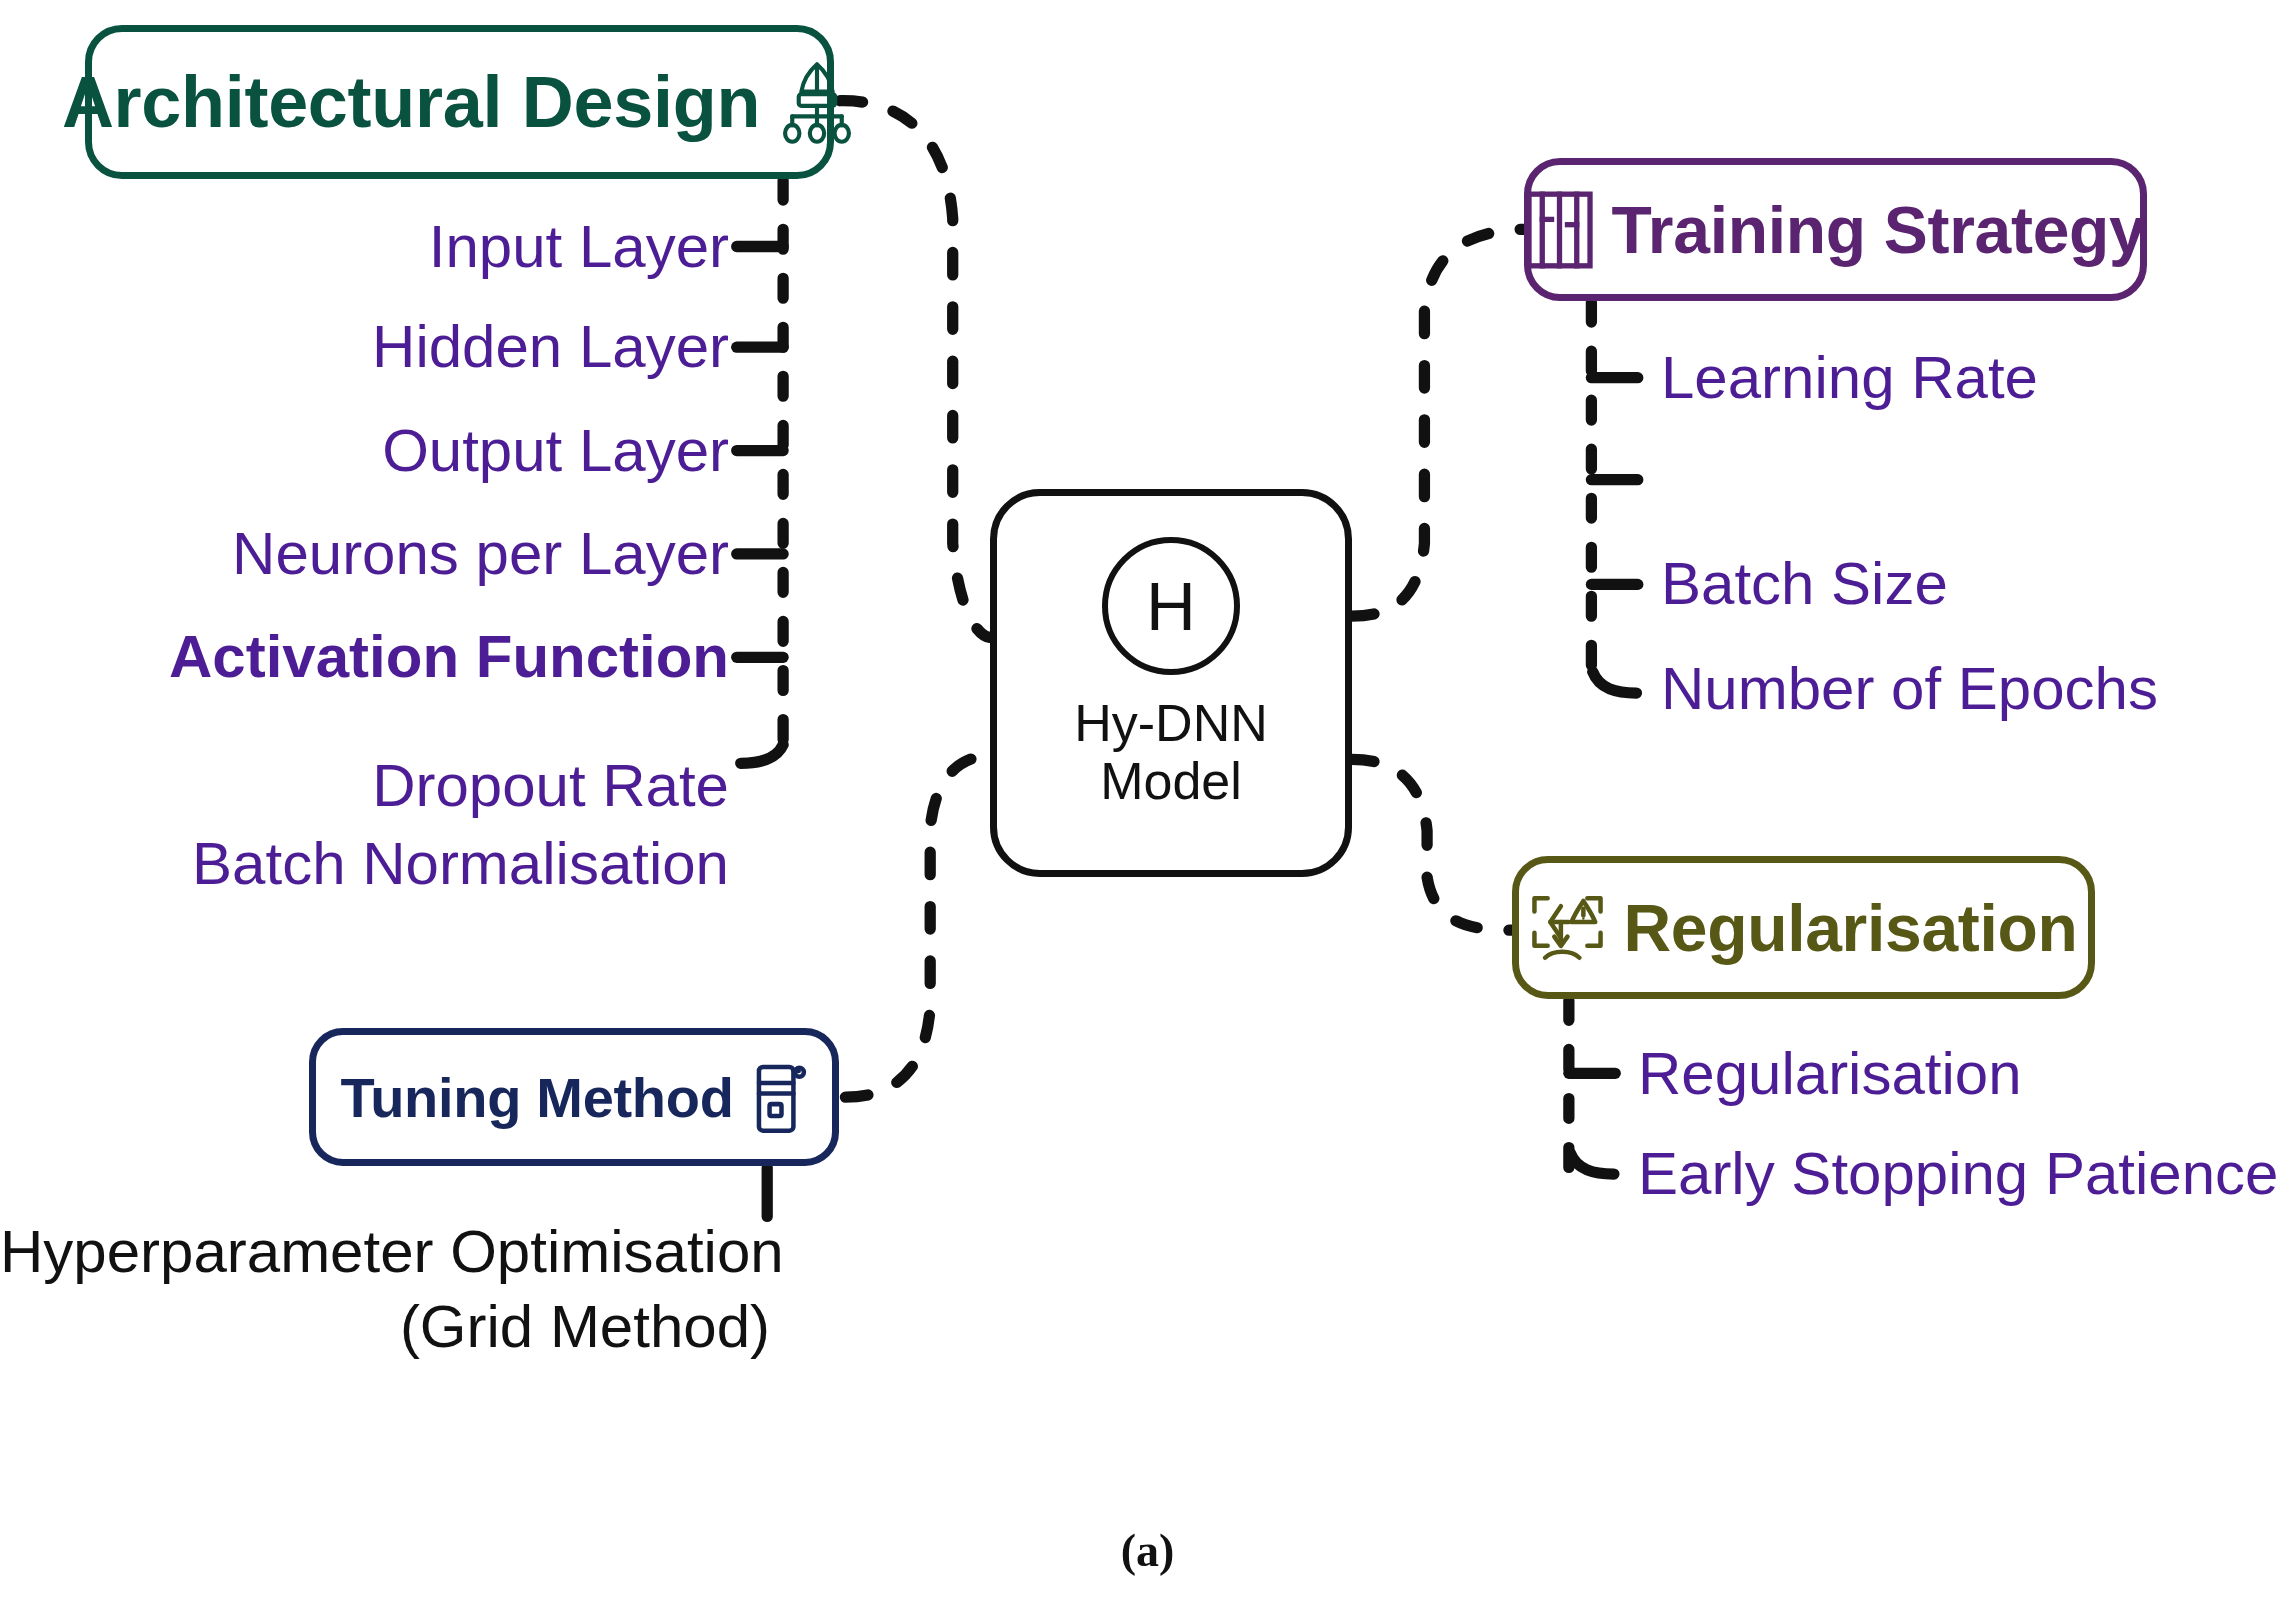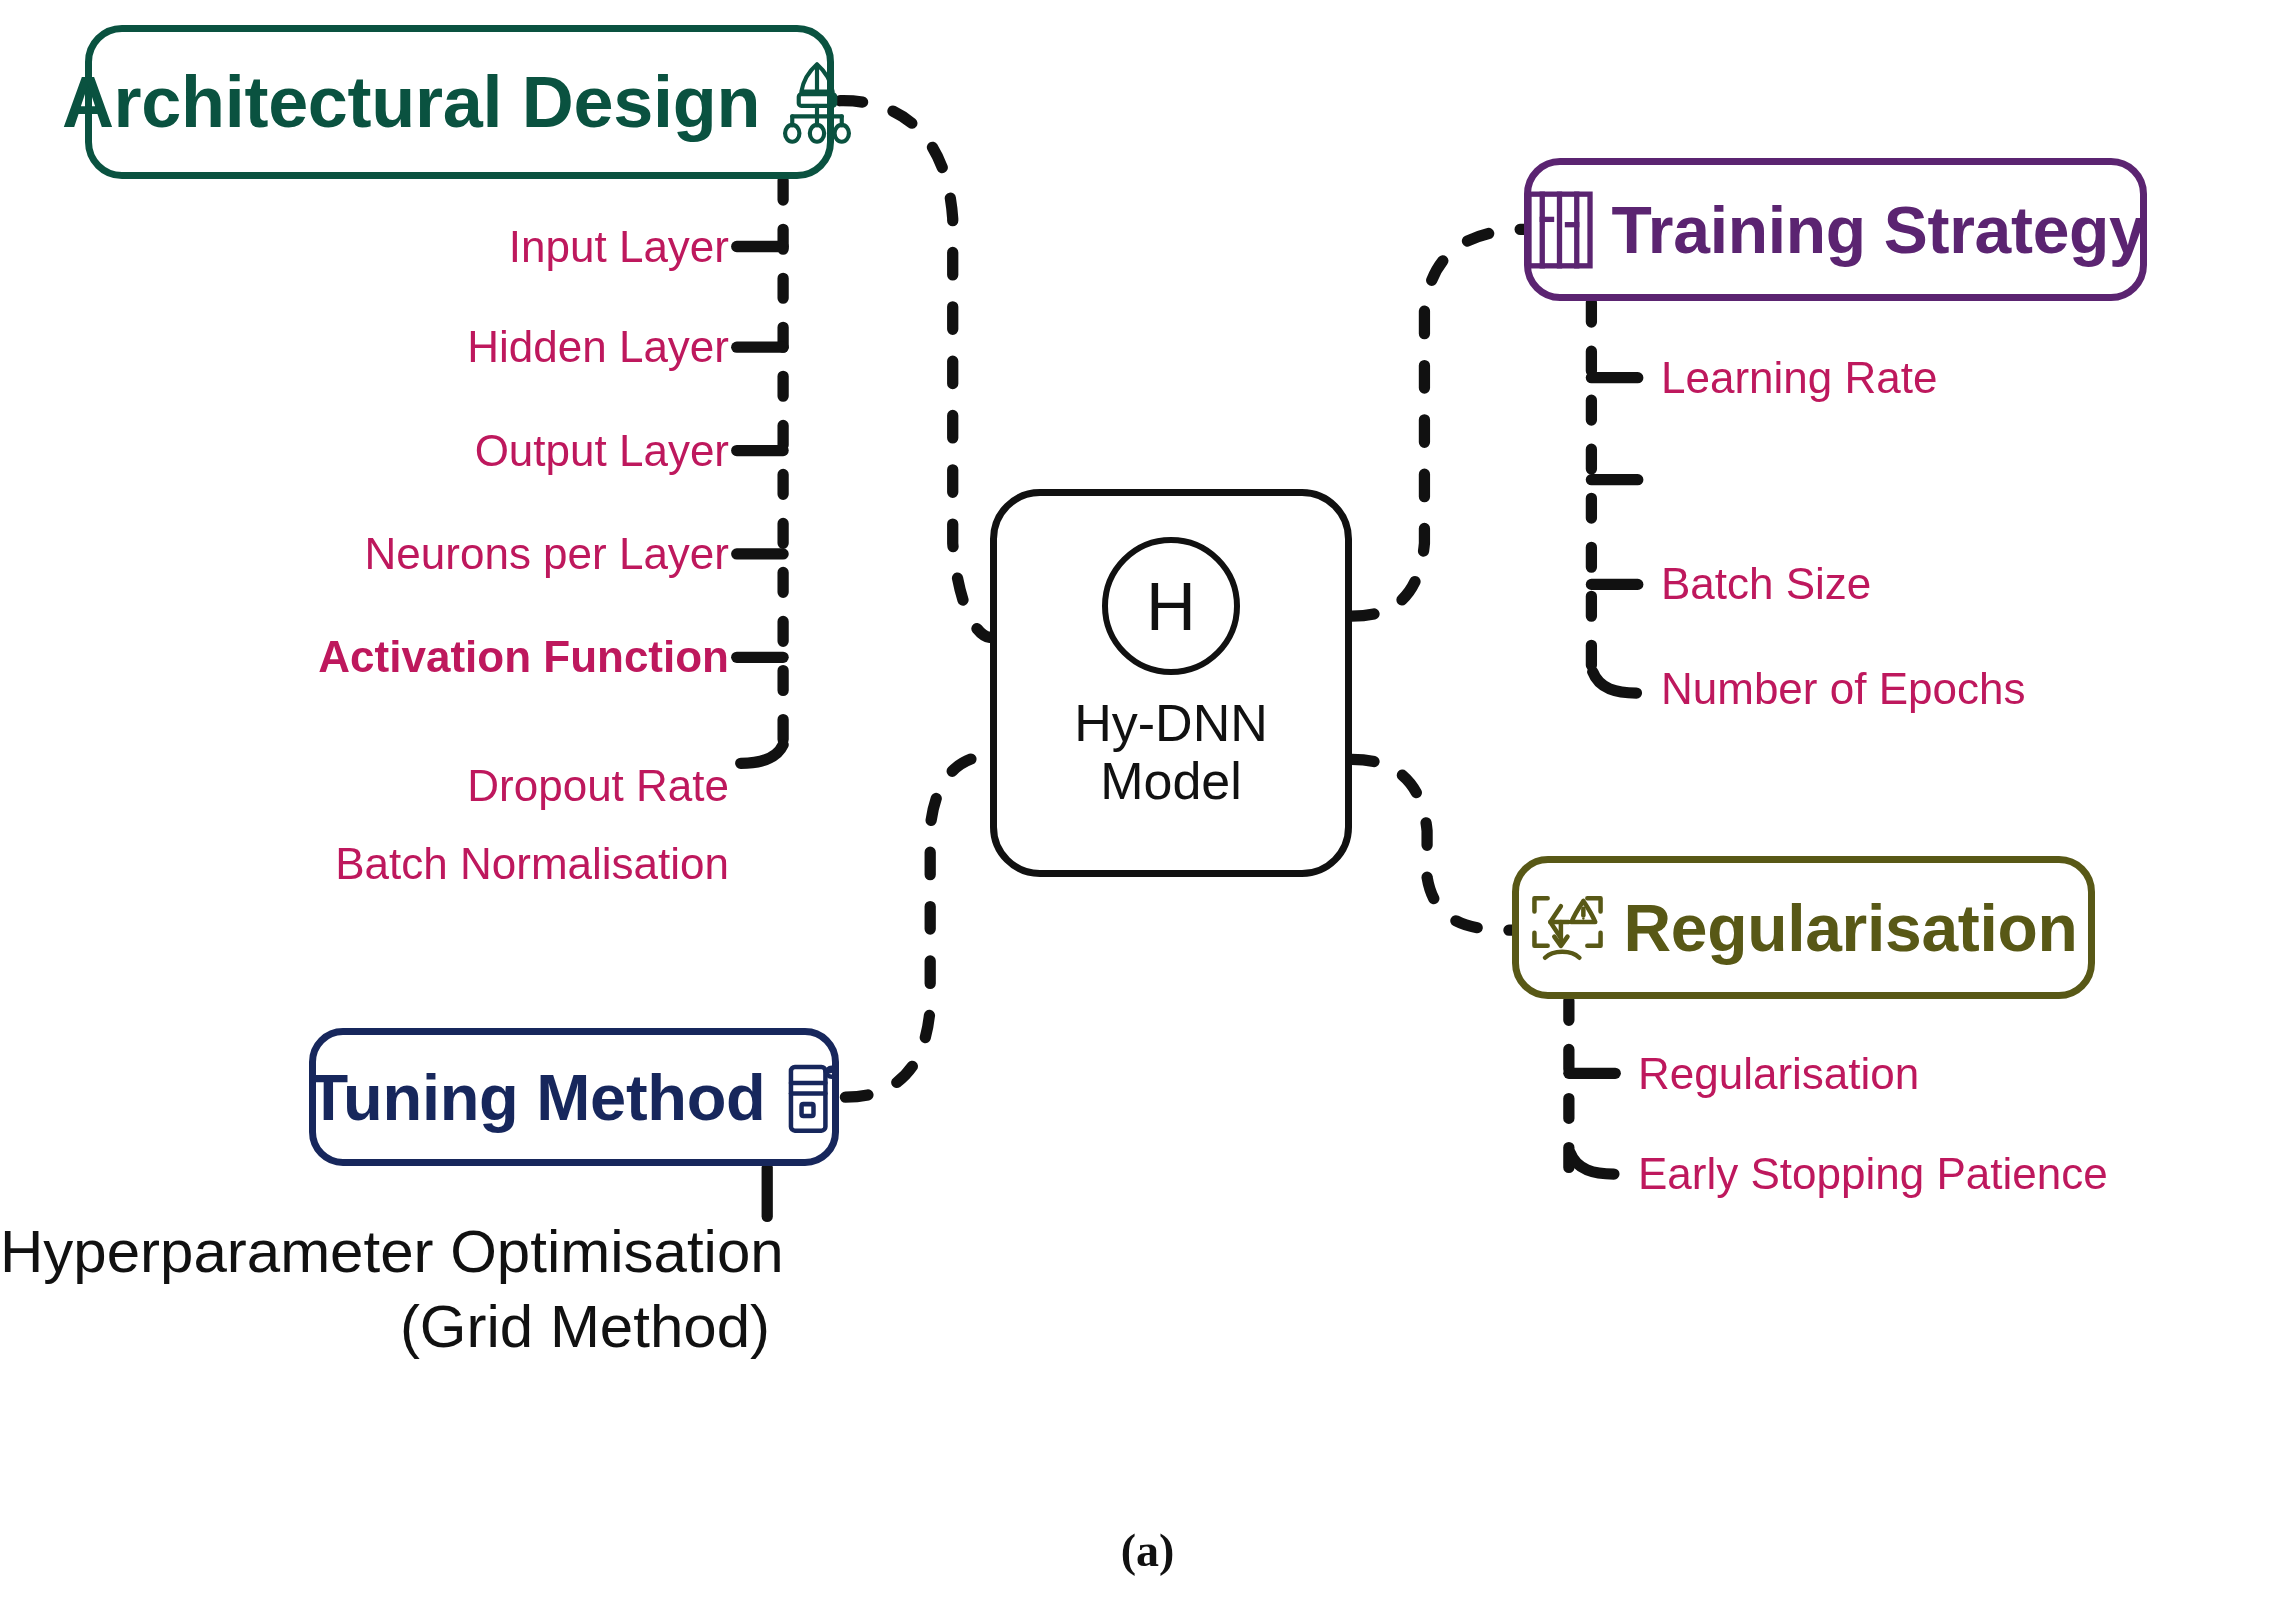--- a/index.html
+++ b/index.html
@@ -88,21 +88,21 @@
 
   
   #box-tuning {
     left: 309px; top: 1028px;
     width: 530px; height: 138px;
     border-width: 7.3px;
     border-color: #17275c;
     border-radius: 34px;
     color: #17275c;
   }
-  #box-tuning .branch-label { font-size: 65px; }
+  #box-tuning .branch-label { font-size: 56px; }
 
   
   #center-node {
     position: absolute;
     left: 990px; top: 489px;
     width: 362px; height: 388px;
     box-sizing: border-box;
     border: 7.3px solid #111111;
     border-radius: 50px;
     background: #ffffff;
@@ -126,23 +126,23 @@
   #center-title {
     font-size: 52px;
     line-height: 1.12;
     text-align: center;
     color: #111111;
   }
 
   
   .leaf {
     position: absolute;
-    font-size: 44px;
+    font-size: 60px;
     line-height: 1;
-    color: #be185d;
+    color: #4c1d95;
     white-space: nowrap;
   }
   .leaf-right-aligned { text-align: right; transform: translateY(-50%); }
   .leaf-left-aligned  { text-align: left;  transform: translateY(-50%); }
 
   .leaf-block {
     position: absolute;
     font-size: 60px;
     line-height: 1.25;
     color: #111111;

